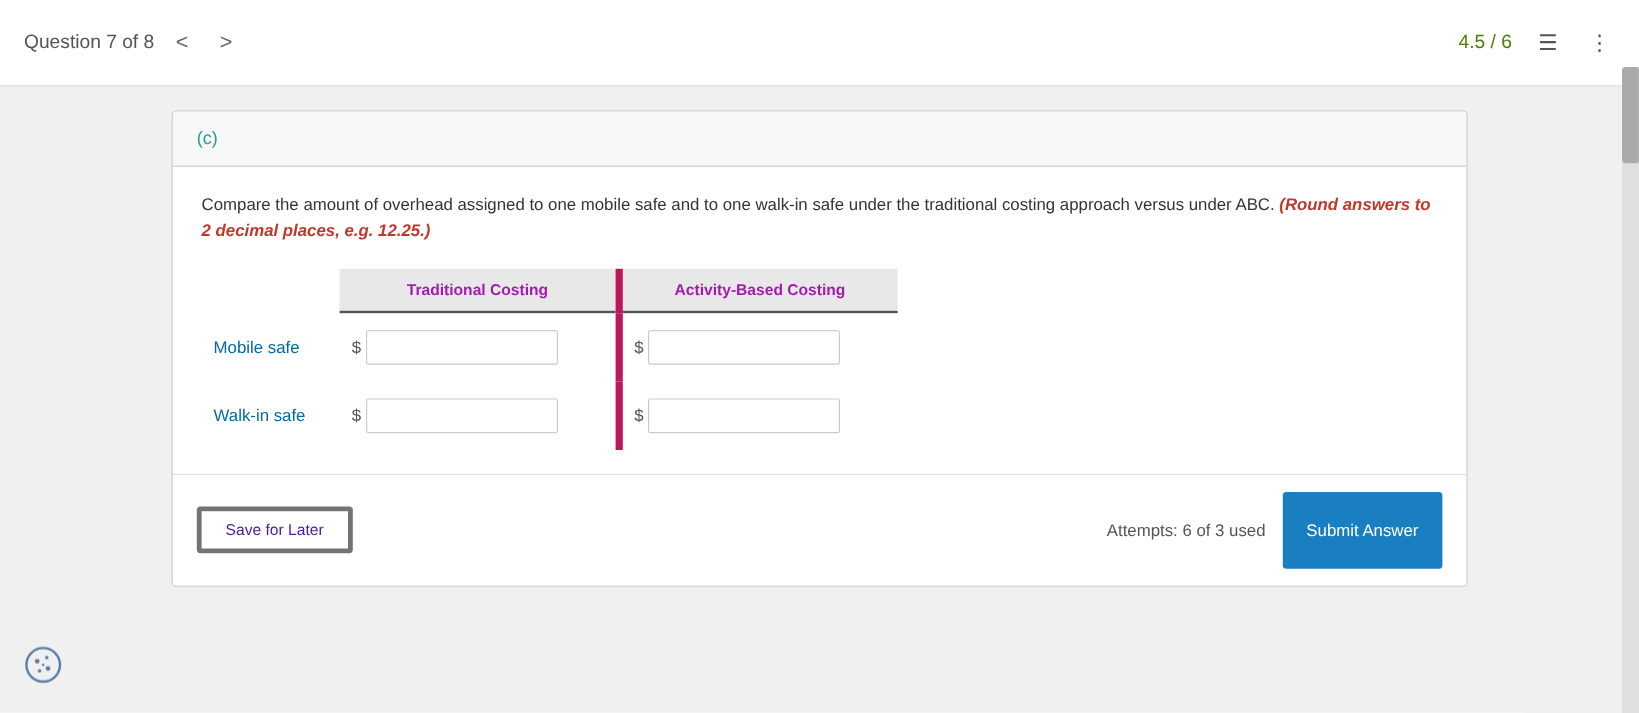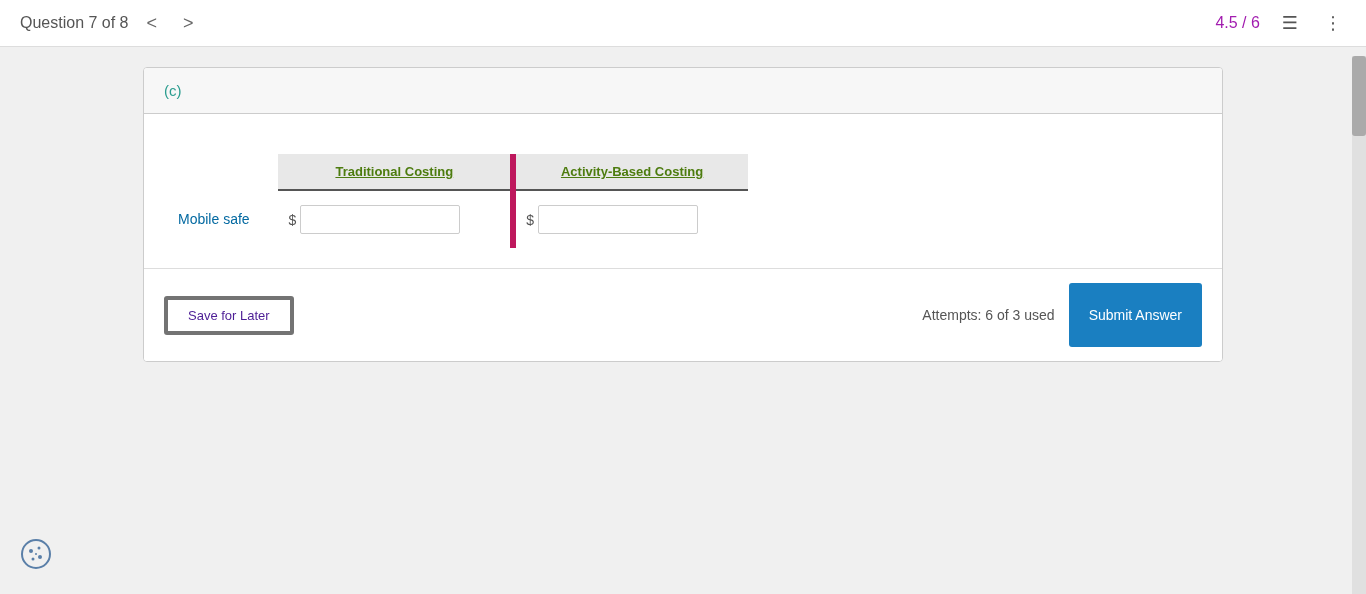--- a/index.html
+++ b/index.html
@@ -10,21 +10,21 @@
       color: #333;
     }
 
     
     .top-bar {
       display: flex;
       align-items: center;
       background: #fff;
       border-bottom: 1px solid #ddd;
       padding: 0 20px;
-      height: 47px;
+      height: 72px;
       position: relative;
     }
     .question-nav {
       display: flex;
       align-items: center;
       gap: 10px;
     }
     .question-title {
       font-size: 16px;
       color: #555;
@@ -39,21 +39,21 @@
       padding: 4px 8px;
     }
     .top-right {
       display: flex;
       align-items: center;
       gap: 18px;
       margin-left: auto;
     }
     .score {
       font-size: 16px;
-      color: #a21caf;
+      color: #4d7c0f;
       text-align: right;
     }
     .icon-btn {
       background: none;
       border: none;
       cursor: pointer;
       color: #555;
       font-size: 18px;
       padding: 4px;
     }
@@ -107,23 +107,22 @@
       width: 580px;
       border-collapse: collapse;
       margin-top: 20px;
     }
     .costing-table th {
       background: #e8e8e8;
       border-bottom: 2px solid #555;
       padding: 10px 16px;
       font-size: 13px;
       font-weight: 600;
-      color: #4d7c0f;
+      color: #a21caf;
       text-align: center;
-      text-decoration: underline;
     }
     .costing-table th:first-child {
       background: transparent;
       border-bottom: none;
     }
     .costing-table td {
       padding: 14px 10px;
       vertical-align: middle;
     }
     .row-label {
@@ -250,20 +249,25 @@
 </div>
 
 <div class="main-content">
   <div class="question-card">
 
     <div class="part-header">
       <span class="part-label">(c)</span>
     </div>
 
     <div class="question-body">
+      <p class="question-text">
+        <span>Compare the amount of overhead assigned to one mobile safe and to one walk-in safe under the traditional costing approach versus under ABC.</span>
+        <span> </span>
+        <span class="round-note">(Round answers to 2 decimal places, e.g. 12.25.)</span>
+      </p>
 
       <table class="costing-table">
         <thead>
           <tr>
             <th style="background:transparent;border:none;"></th>
             <th>Traditional Costing</th>
             <th class="col-divider">Activity-Based Costing</th>
           </tr>
         </thead>
         <tbody>
@@ -277,20 +281,35 @@
               </div>
             </td>
             <td class="col-divider">
               <div class="dollar-cell">
                 <span class="dollar-sign">$</span>
                 <input class="input-field" type="text" placeholder="" value="" style="">
               </div>
             </td>
           </tr>
 
+          <tr>
+            <td class="row-label">Walk-in safe</td>
+            <td>
+              <div class="dollar-cell">
+                <span class="dollar-sign">$</span>
+                <input class="input-field" type="text" placeholder="" value="" style="">
+              </div>
+            </td>
+            <td class="col-divider">
+              <div class="dollar-cell">
+                <span class="dollar-sign">$</span>
+                <input class="input-field" type="text" placeholder="" value="" style="">
+              </div>
+            </td>
+          </tr>
         </tbody>
       </table>
     </div>
 
 
     <div class="question-footer">
       <button class="save-later-btn">Save for Later</button>
       <div class="footer-right">
         <span class="attempts-text">Attempts: 6 of 3 used</span>
         <button class="submit-btn">Submit Answer</button>

